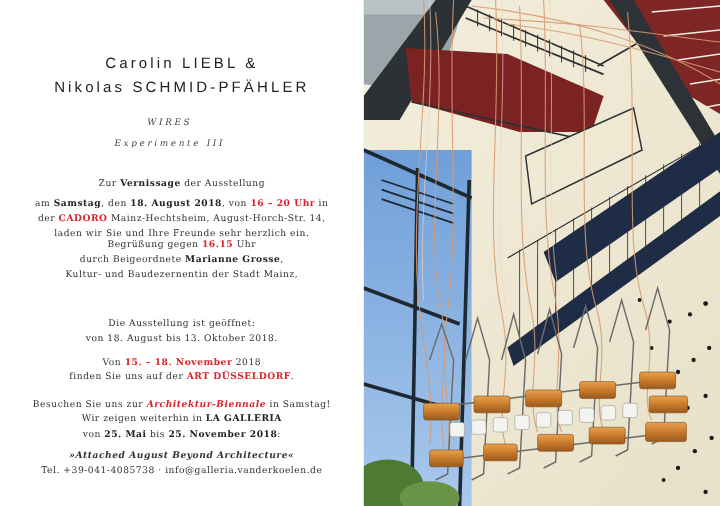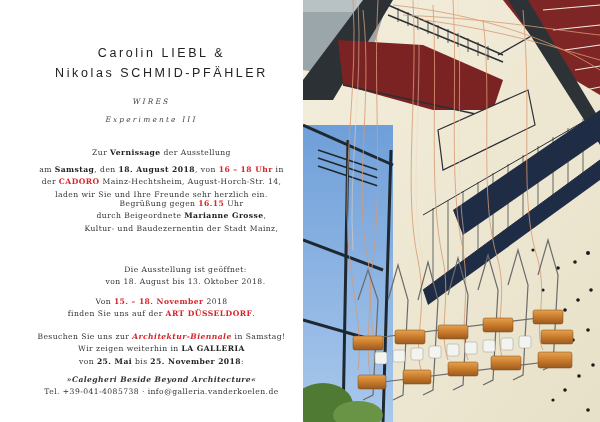--- a/index.html
+++ b/index.html
@@ -1,17 +1,17 @@
 <!DOCTYPE html>
 <html><head>
 <meta charset="utf-8">
 <style>
   html, body { margin:0; padding:0; }
   body { width:600px; height:422px; overflow:hidden; background:#ffffff; position:relative; font-family:"DejaVu Serif", "Liberation Serif", serif; color:#2a2a2a; }
-  .left { position:absolute; left:0; top:0; width:303px; height:422px; text-align:center;margin-left:10px; }
+  .left { position:absolute; left:0; top:0; width:303px; height:422px; text-align:center; }
   .title { position:absolute; left:0; width:303px; top:43px; font-family:"Liberation Sans", "DejaVu Sans", sans-serif; font-size:12.5px; letter-spacing:2.6px; line-height:20px; color:#222; font-weight:normal; }
   .subtitle { position:absolute; left:0; width:283px; top:93px; font-family:"DejaVu Serif", serif; font-style:italic; font-size:7.4px; letter-spacing:2.2px; color:#444; line-height:18px; }
   .block { position:absolute; left:0; width:303px; font-size:7.6px; line-height:12.4px; letter-spacing:0.45px; color:#333; }
   .block strong { font-weight:bold; color:#222; }
   .red { color:#d8232a; font-weight:bold; }
   .redi { color:#d8232a; font-weight:bold; font-style:italic; }
   .bi { font-weight:bold; font-style:italic; }
   .photo { position:absolute; left:303px; top:0; width:297px; height:422px; overflow:hidden; background:#efe9d6; }
   .photo svg { display:block; }
 </style>
@@ -29,53 +29,53 @@
     <div>WIRES</div>
     <div>Experimente III</div>
   </div>
 
   <div class="block" style="top:147px;">
     <span>Zur </span><strong>Vernissage</strong><span> der Ausstellung</span>
   </div>
 
   <div class="block" style="top:164px;">
     <div>
-      <span>am </span><strong>Samstag</strong><span>, den </span><strong>18. August 2018</strong><span>, von </span><span class="red">16 – 18 Uhr</span><span> in</span>
+      <span>am </span><strong>Samstag</strong><span>, den </span><strong>18. August 2018</strong><span>, von </span><span class="red">16 – 20 Uhr</span><span> in</span>
     </div>
     <div>
       <span>der </span><span class="red">CADORO</span><span> Mainz-Hechtsheim, August-Horch-Str. 14,</span>
     </div>
     <div>laden wir Sie und Ihre Freunde sehr herzlich ein.</div>
   </div>
 
-  <div class="block" style="top:198px;padding-left:20px;">
+  <div class="block" style="top:198px;">
     <div><span>Begrüßung gegen </span><span class="red">16.15</span><span> Uhr</span></div>
     <div><span>durch Beigeordnete </span><strong>Marianne Grosse</strong><span>,</span></div>
     <div>Kultur- und Baudezernentin der Stadt Mainz,</div>
   </div>
 
 
-  <div class="block" style="top:264px;padding-left:24px;">
+  <div class="block" style="top:264px;">
     <div>Die Ausstellung ist geöffnet:</div>
     <div>von 18. August bis 13. Oktober 2018.</div>
   </div>
 
   <div class="block" style="top:296px;">
     <div><span>Von </span><span class="red">15. – 18. November</span><span> 2018</span></div>
     <div><span>finden Sie uns auf der </span><span class="red">ART DÜSSELDORF</span><span>.</span></div>
   </div>
 
   <div class="block" style="top:331px;">
     <div><span>Besuchen Sie uns zur </span><span class="redi">Architektur-Biennale</span><span> in Samstag!</span></div>
     <div><span>Wir zeigen weiterhin in </span><strong>LA GALLERIA</strong></div>
     <div><span>von </span><strong>25. Mai</strong><span> bis </span><strong>25. November 2018</strong><span>:</span></div>
   </div>
 
   <div class="block" style="top:374px;">
-    <div class="bi">»Calegheri Beside Beyond Architecture«</div>
+    <div class="bi">»Attached August Beyond Architecture«</div>
     <div><span>Tel. +39-041-4085738</span><span> · </span><span>info@galleria.vanderkoelen.de</span></div>
   </div>
 </div>
 
 <div class="photo">
   <svg width="297" height="422" viewBox="0 0 297 422" xmlns="http://www.w3.org/2000/svg">
     <defs>
       <linearGradient id="sky" x1="0" y1="0" x2="0" y2="1">
         <stop offset="0" stop-color="#6f9fd9"></stop>
         <stop offset="1" stop-color="#a9c8ec"></stop>

